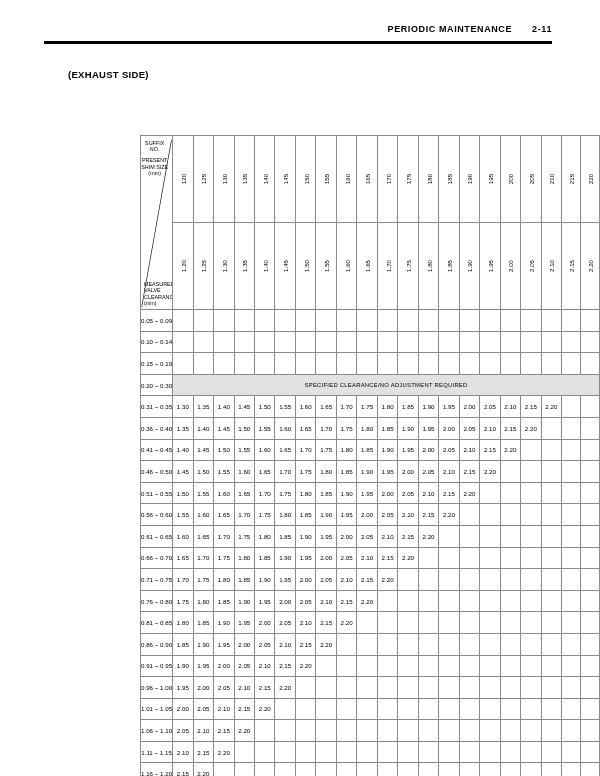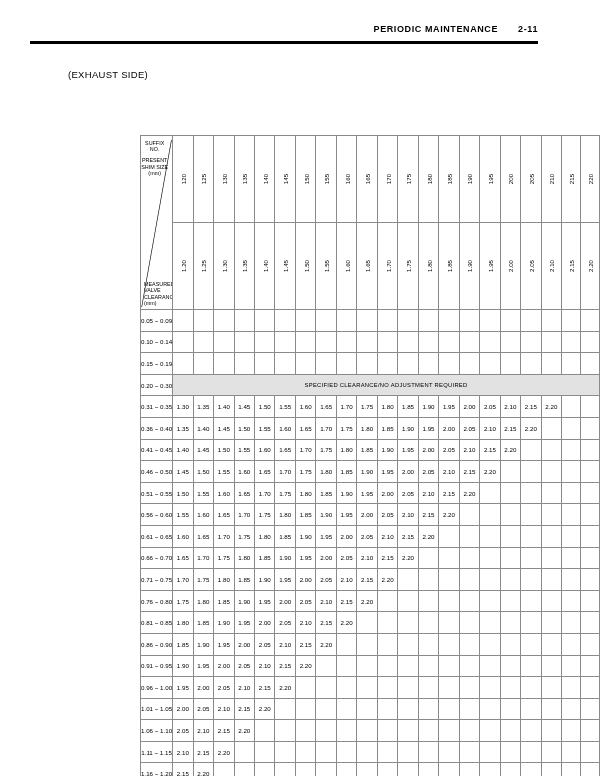--- a/index.html
+++ b/index.html
@@ -3,34 +3,34 @@
 <meta charset="utf-8">
 <style>
   html,body{margin:0;padding:0;}
   body{
     width:600px;height:776px;background:#ffffff;
     font-family:"Liberation Sans",sans-serif;color:#000;
     position:relative;overflow:hidden;
   }
   
   #page-header{
-    position:absolute;left:30px;top:24px;width:508px;height:22px;text-align:right;
+    position:absolute;left:44px;top:24px;width:508px;height:22px;text-align:right;
   }
   #page-header .hdr-text{
     position:absolute;right:0;top:0;
     font-size:9px;font-weight:bold;letter-spacing:.6px;
     white-space:nowrap;
   }
   #page-header .hdr-title{margin-right:20px;}
   #page-header .hdr-rule{
     position:absolute;left:0;top:17px;width:508px;height:3px;background:#000;
   }
   #section-title{
     position:absolute;left:68px;top:69px;
-    font-size:9.5px;font-weight:normal;letter-spacing:.3px;
+    font-size:9.5px;font-weight:bold;letter-spacing:.3px;
   }
 
   
   .rot{
     position:absolute;transform-origin:0 0;
     transform:rotate(-90deg);white-space:nowrap;
   }
   #chart-title{
     left:300px;top:446px;font-size:8.6px;font-weight:bold;line-height:11px;
   }

